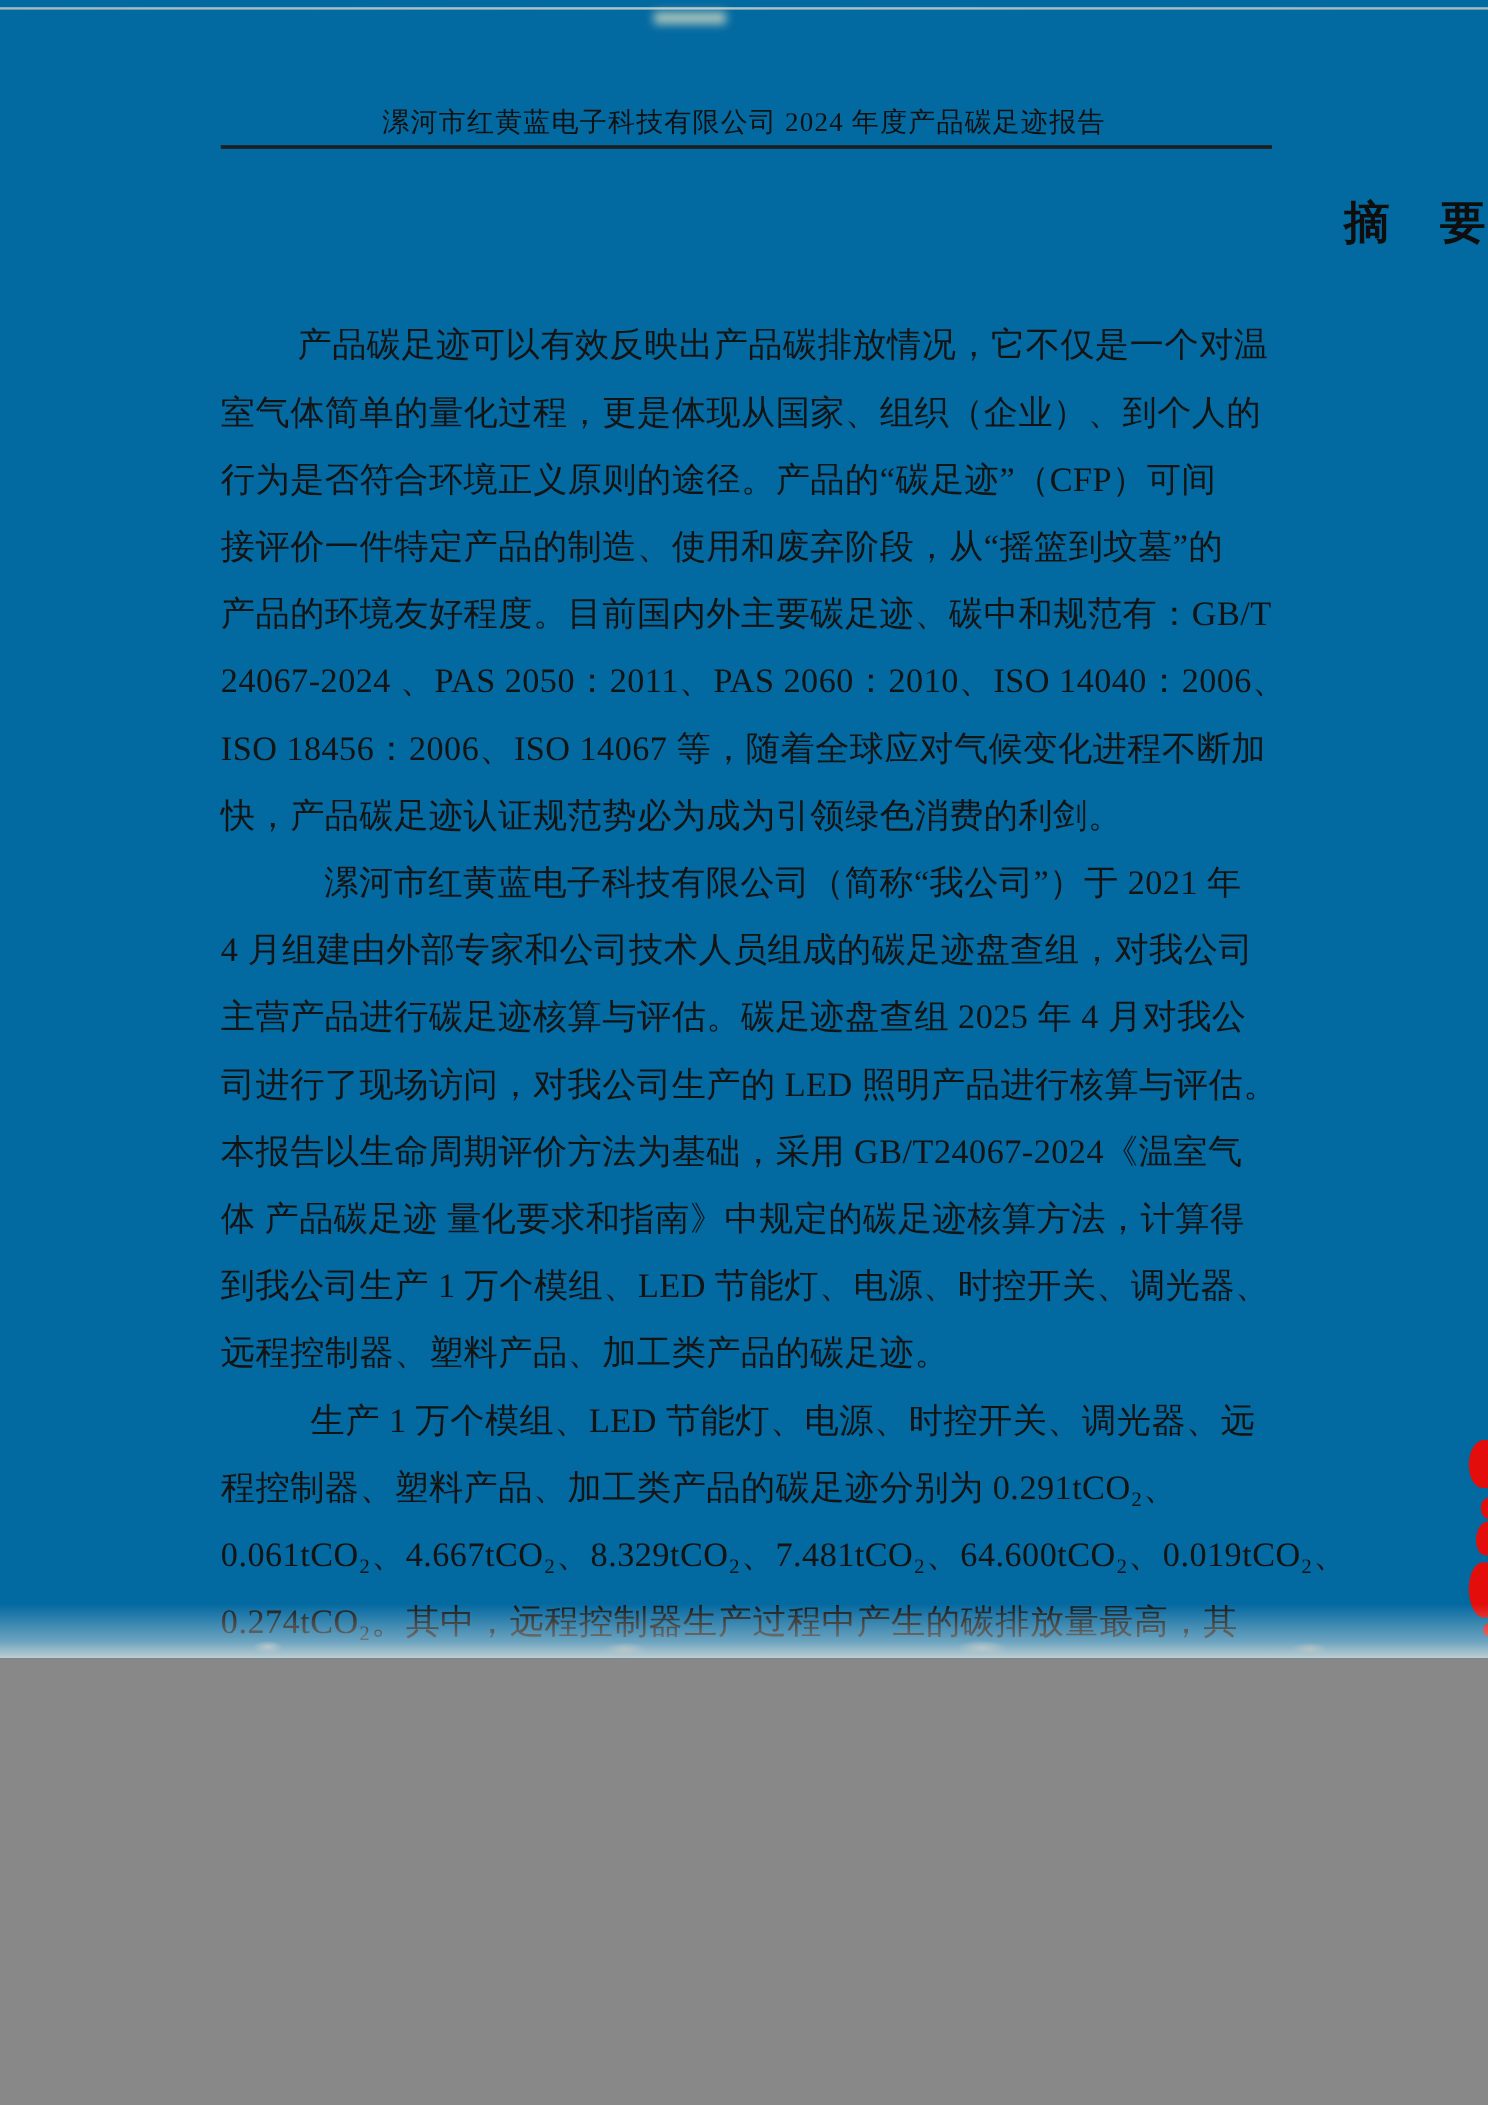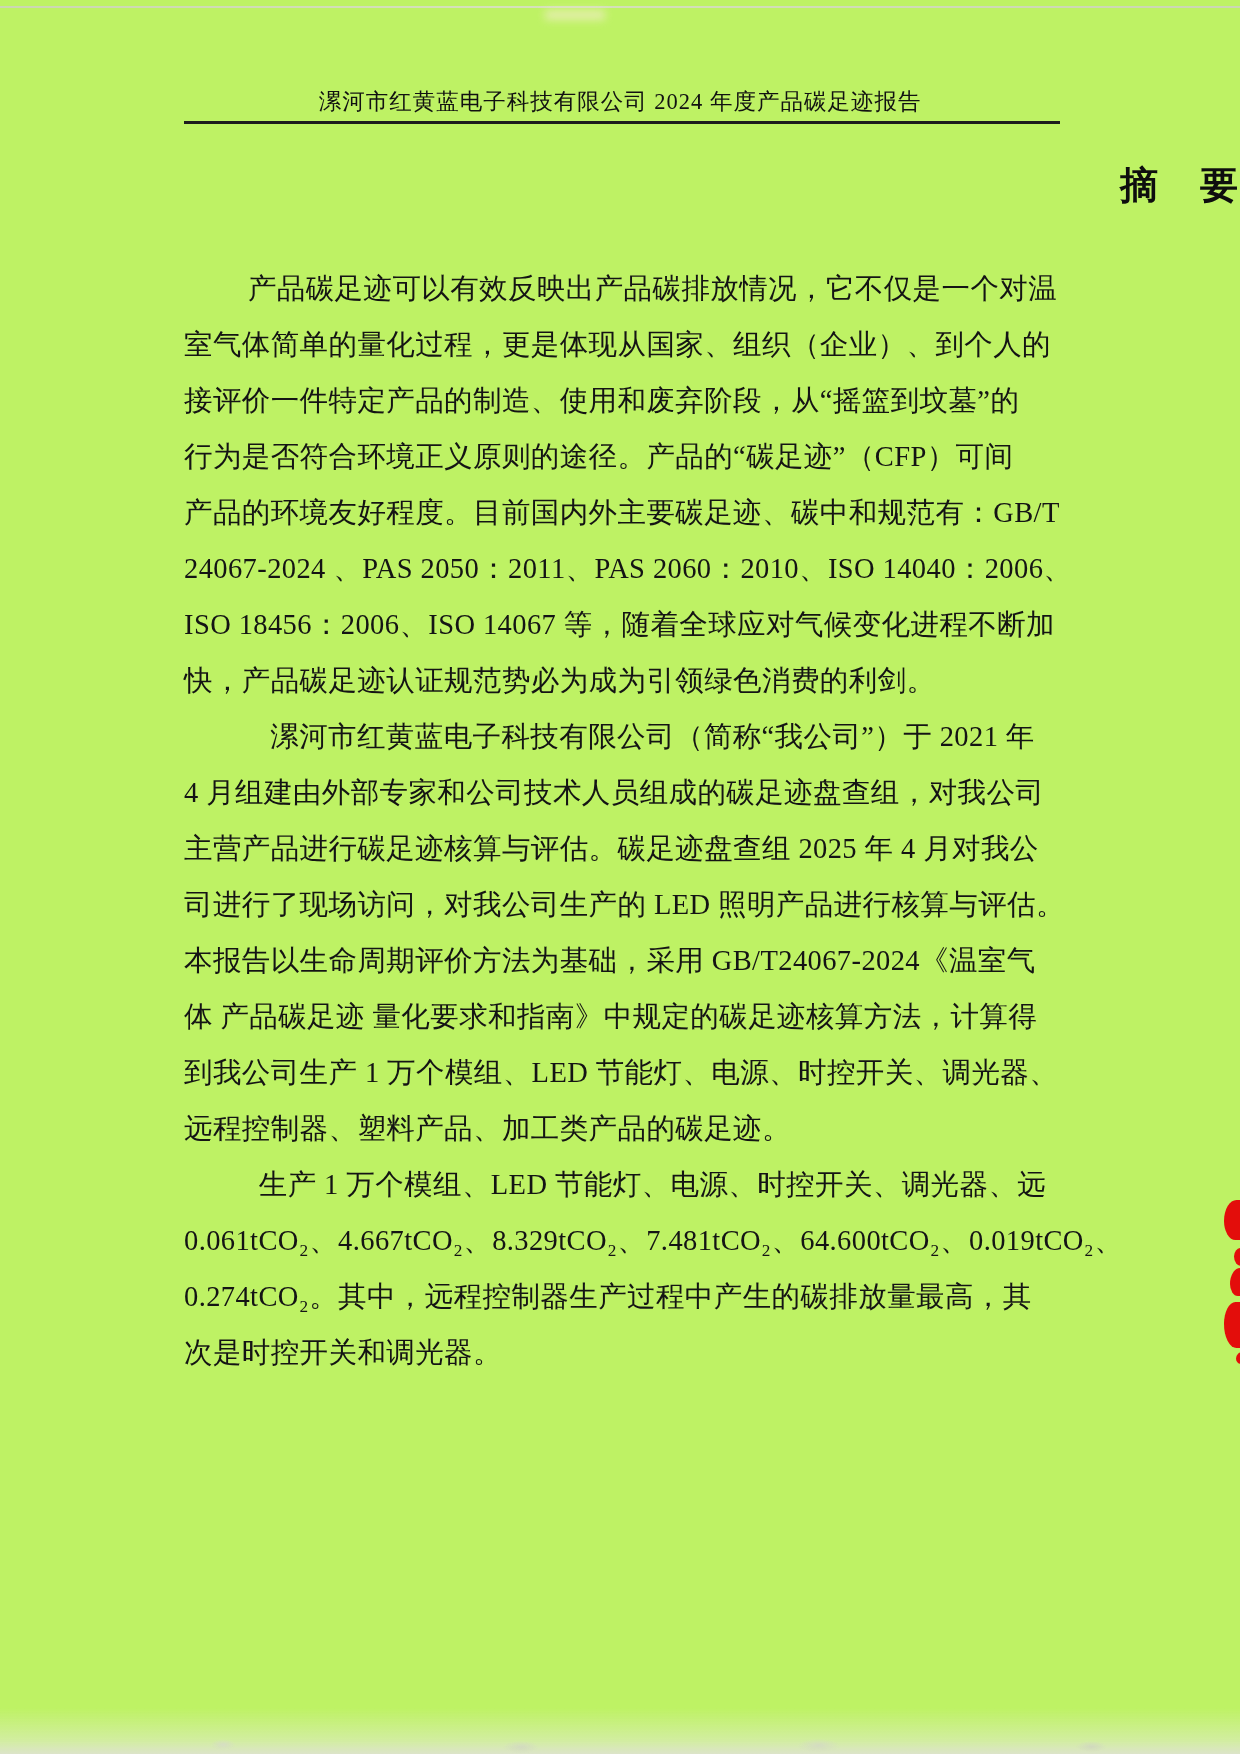--- a/index.html
+++ b/index.html
@@ -2,23 +2,23 @@
 <html><head>
 <meta charset="utf-8">
 <style>
   * { margin: 0; padding: 0; box-sizing: border-box; }
   html, body { background: #888; }
   body { font-family: "Liberation Serif", "DejaVu Serif", serif; }
 
   .page {
     position: relative;
     width: 1240px;
-    height: 1754px;
+    height: 1382px;
     margin: 0 auto;
-    background: #bef264;
+    background: #0369a1;
     overflow: hidden;
     color: #161616;
   }
 
   
   .scan-top-line {
     position: absolute;
     top: 6px; left: 0;
     width: 100%; height: 2px;
     background: linear-gradient(to right, #cfcfc6, #dcdcd2 40%, #cfcfc8);
@@ -115,39 +115,40 @@
 
   <div class="running-header">漯河市红黄蓝电子科技有限公司 2024 年度产品碳足迹报告</div>
   <div class="header-rule"></div>
 
   <h1 class="doc-title">摘　要</h1>
 
   <div class="body-text">
     <div class="para">
       <div class="line indent">产品碳足迹可以有效反映出产品碳排放情况，它不仅是一个对温</div>
       <div class="line">室气体简单的量化过程，更是体现从国家、组织（企业）、到个人的</div>
+      <div class="line">行为是否符合环境正义原则的途径。产品的“碳足迹”（CFP）可间</div>
       <div class="line">接评价一件特定产品的制造、使用和废弃阶段，从“摇篮到坟墓”的</div>
-      <div class="line">行为是否符合环境正义原则的途径。产品的“碳足迹”（CFP）可间</div>
       <div class="line">产品的环境友好程度。目前国内外主要碳足迹、碳中和规范有：GB/T</div>
       <div class="line">24067-2024 、PAS 2050：2011、PAS 2060：2010、ISO 14040：2006、</div>
       <div class="line">ISO 18456：2006、ISO 14067 等，随着全球应对气候变化进程不断加</div>
       <div class="line">快，产品碳足迹认证规范势必为成为引领绿色消费的利剑。</div>
     </div>
     <div class="para">
       <div class="line indent">漯河市红黄蓝电子科技有限公司（简称“我公司”）于 2021 年</div>
       <div class="line">4 月组建由外部专家和公司技术人员组成的碳足迹盘查组，对我公司</div>
       <div class="line">主营产品进行碳足迹核算与评估。碳足迹盘查组 2025 年 4 月对我公</div>
       <div class="line">司进行了现场访问，对我公司生产的 LED 照明产品进行核算与评估。</div>
       <div class="line">本报告以生命周期评价方法为基础，采用 GB/T24067-2024《温室气</div>
       <div class="line">体 产品碳足迹 量化要求和指南》中规定的碳足迹核算方法，计算得</div>
       <div class="line">到我公司生产 1 万个模组、LED 节能灯、电源、时控开关、调光器、</div>
       <div class="line">远程控制器、塑料产品、加工类产品的碳足迹。</div>
     </div>
     <div class="para">
       <div class="line indent">生产 1 万个模组、LED 节能灯、电源、时控开关、调光器、远</div>
+      <div class="line">程控制器、塑料产品、加工类产品的碳足迹分别为 0.291tCO₂、</div>
       <div class="line">0.061tCO₂、4.667tCO₂、8.329tCO₂、7.481tCO₂、64.600tCO₂、0.019tCO₂、</div>
       <div class="line">0.274tCO₂。其中，远程控制器生产过程中产生的碳排放量最高，其</div>
       <div class="line">次是时控开关和调光器。</div>
     </div>
   </div>
 
   <div class="seal">
     <div class="blob b1"></div>
     <div class="blob b2"></div>
     <div class="blob b3"></div>

